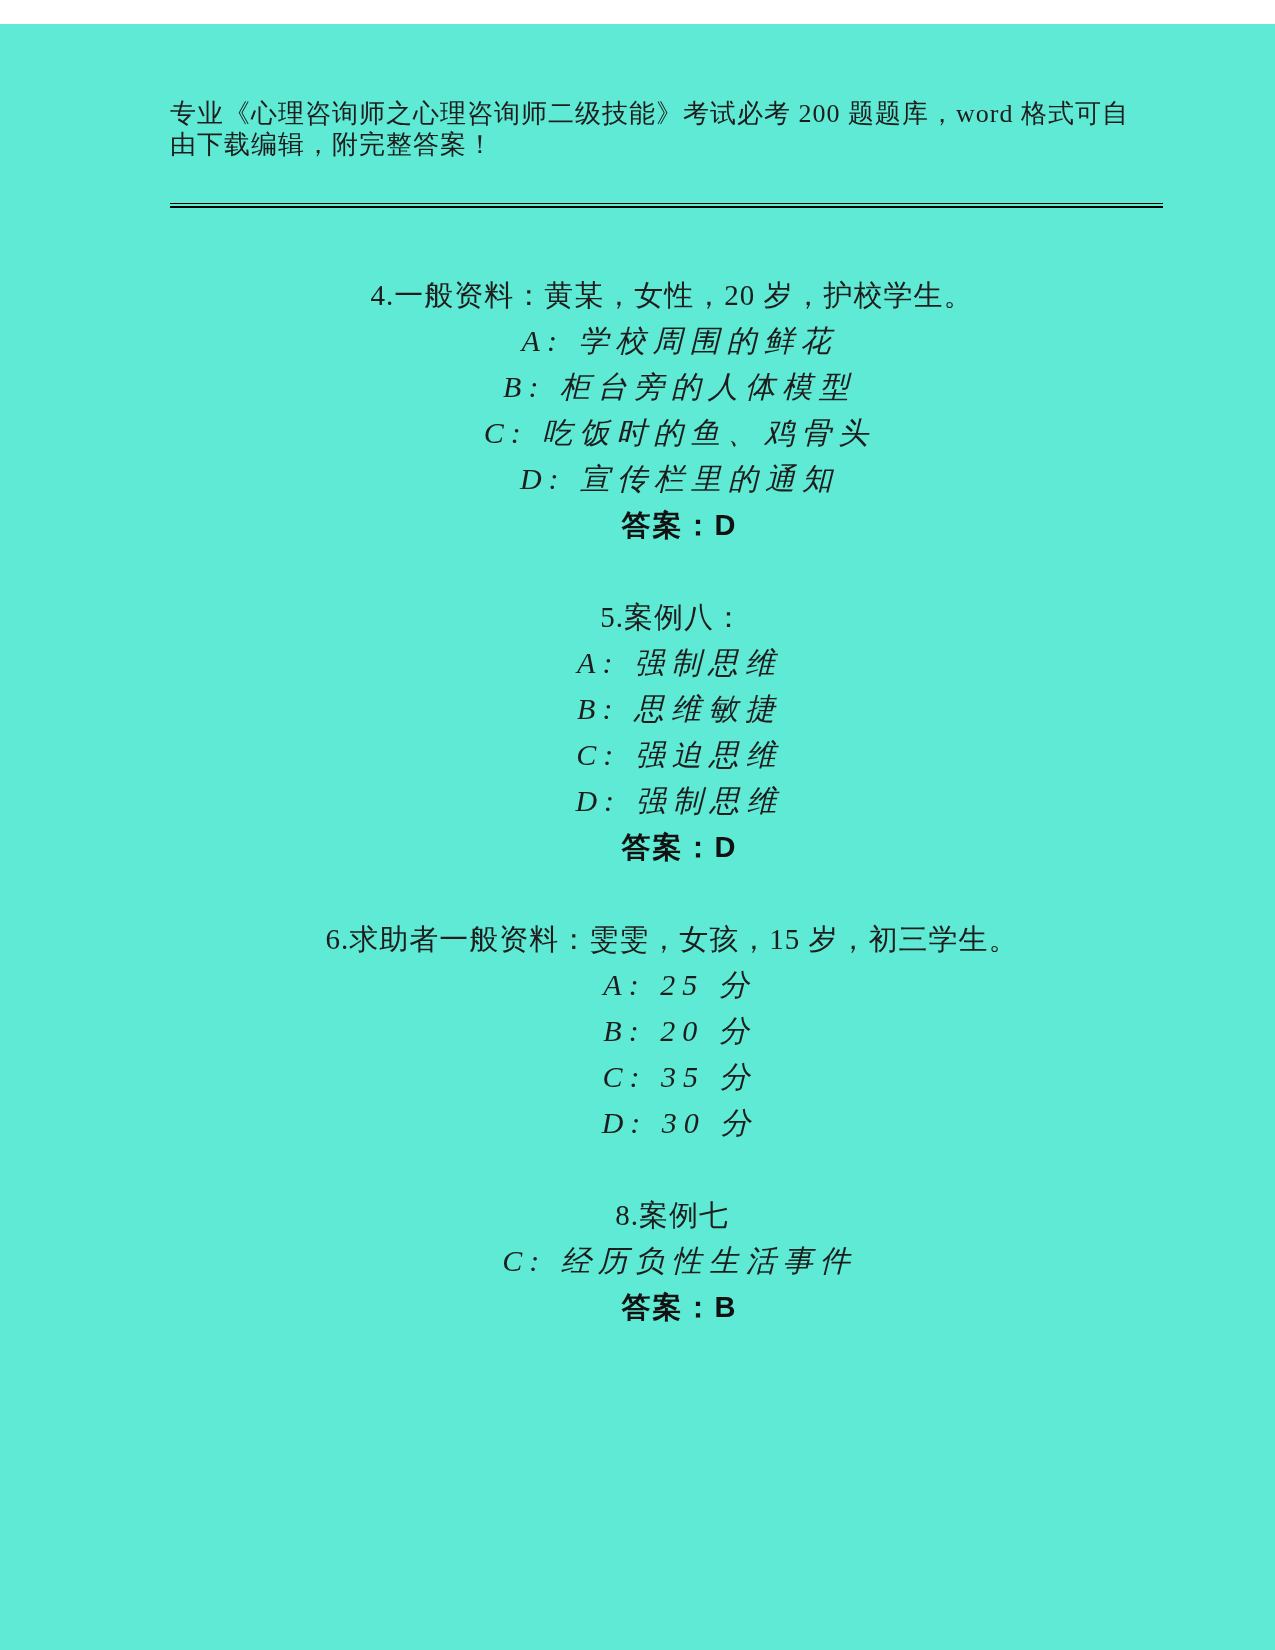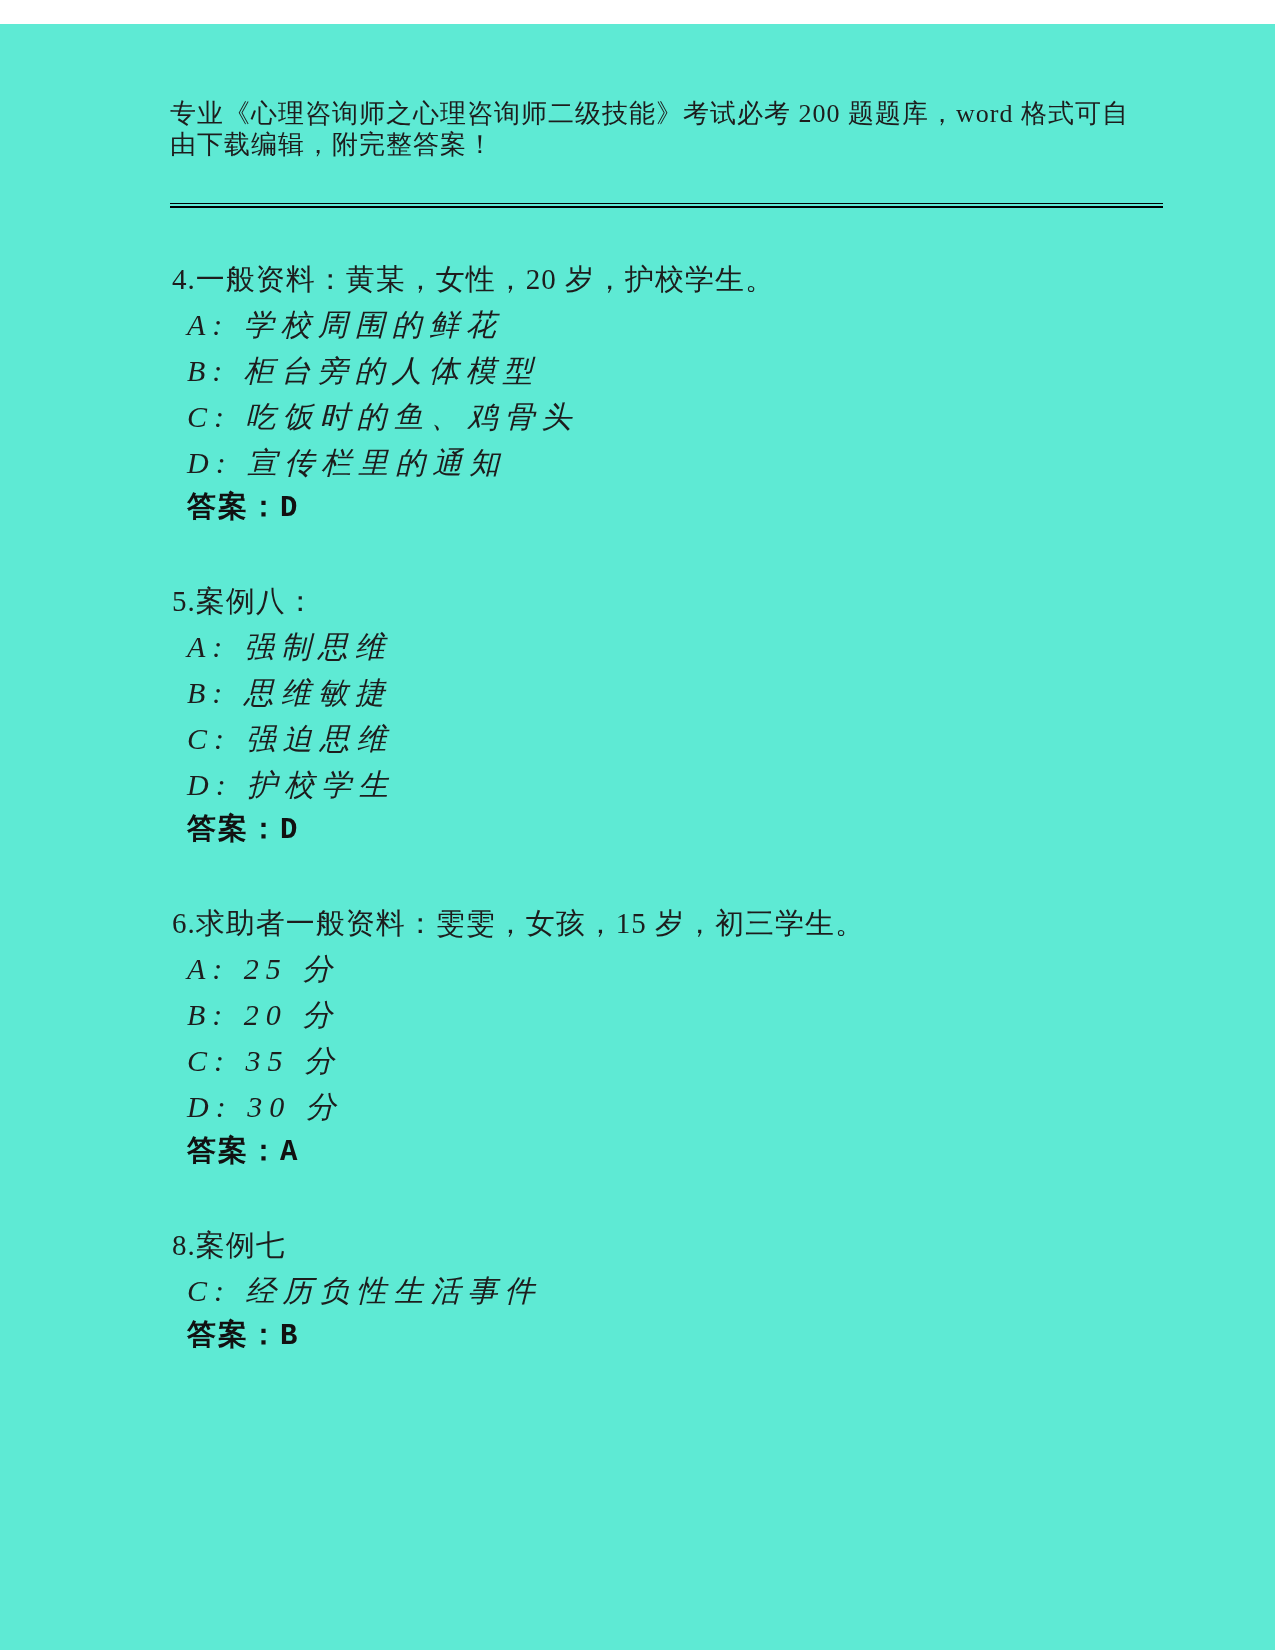--- a/index.html
+++ b/index.html
@@ -28,41 +28,42 @@
     left: 170px;
     top: 179px;
     width: 993px;
     height: 2px;
     border-top: 1px solid #000000;
     border-bottom: 2px solid #000000;
   }
   .questions {
     position: absolute;
     left: 172px;
-    top: 232px;
+    top: 248px;
     width: 1000px;
+    text-align: center;
   }
   .question { margin-bottom: 46px; }
   .line {
     height: 46px;
     line-height: 46px;
     white-space: nowrap;
   }
   .q-title {
     font-size: 29px;
     letter-spacing: 1px;
   }
   .option {
     font-size: 30px;
     letter-spacing: 7px;
     padding-left: 15px;
     font-style: italic;
   }
   .answer {
-    font-family: Liberation Mono, monospace;
+    font-family: Liberation Sans, sans-serif;
     font-weight: 700;
     font-size: 29px;
     letter-spacing: 2px;
     padding-left: 15px;
     color: #111111;
   }
 </style>
 </head>
 <body>
 
@@ -86,34 +87,33 @@
         </div>
       <div class="line answer">答案：D</div>
     </section>
 
     <section class="question">
       <div class="line q-title">5.案例八：</div>
       <div class="options">
           <div class="line option">A: 强制思维</div>
           <div class="line option">B: 思维敏捷</div>
           <div class="line option">C: 强迫思维</div>
-          <div class="line option">D: 护校学生</div>
+          <div class="line option">D: 强制思维</div>
         </div>
       <div class="line answer">答案：D</div>
     </section>
 
     <section class="question">
       <div class="line q-title">6.求助者一般资料：雯雯，女孩，15 岁，初三学生。</div>
       <div class="options">
           <div class="line option">A: 25 分</div>
           <div class="line option">B: 20 分</div>
           <div class="line option">C: 35 分</div>
           <div class="line option">D: 30 分</div>
         </div>
-      <div class="line answer">答案：A</div>
     </section>
 
     <section class="question">
       <div class="line q-title">8.案例七</div>
       <div class="options">
           <div class="line option">C: 经历负性生活事件</div>
         </div>
       <div class="line answer">答案：B</div>
     </section>
   </div>

